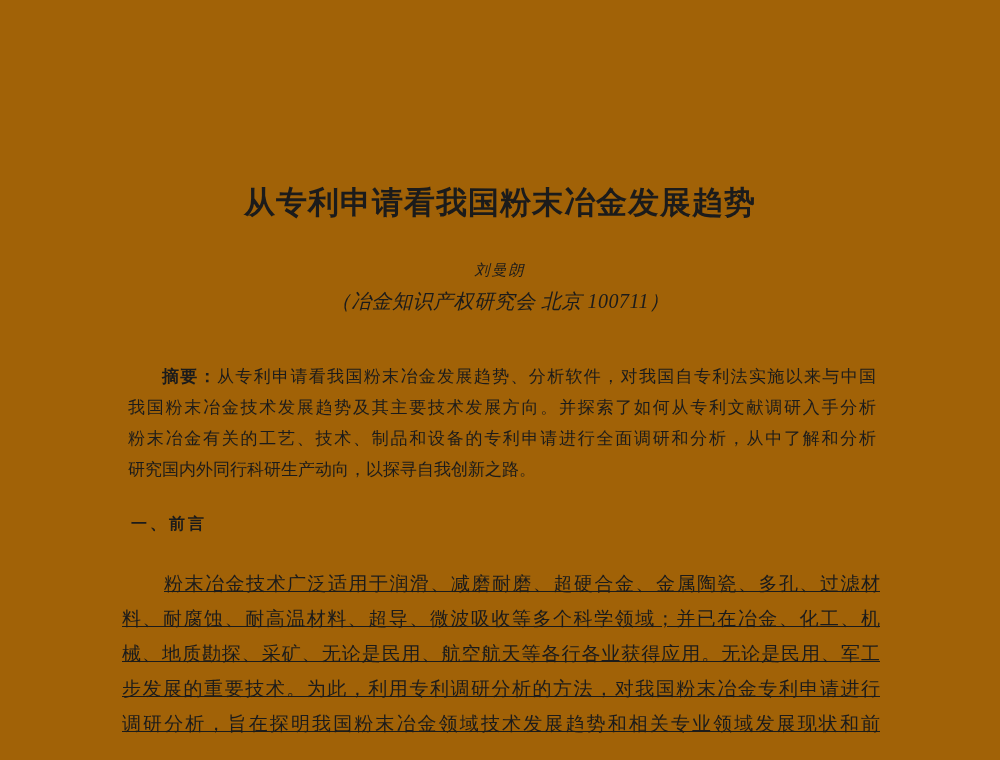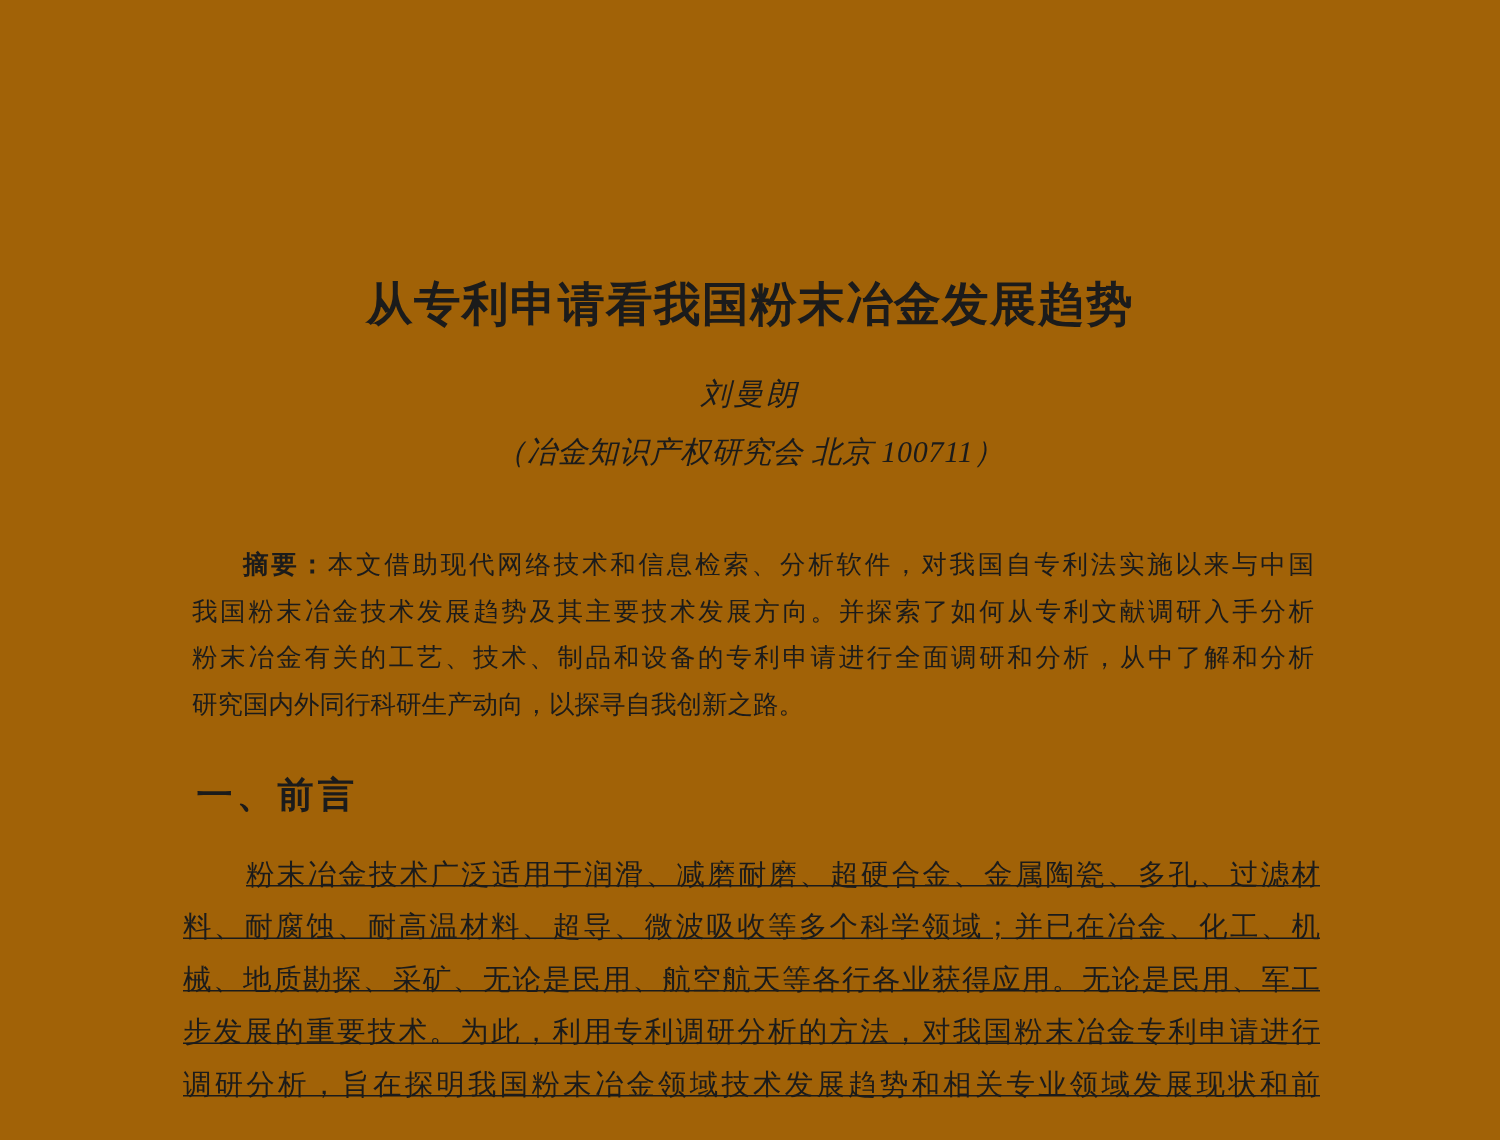--- a/index.html
+++ b/index.html
@@ -22,25 +22,25 @@
     left: 0;
     width: 100%;
     text-align: center;
     font-size: 31px;
     font-weight: bold;
     letter-spacing: 1px;
     white-space: nowrap;
   }
   .author {
     position: absolute;
-    top: 249px;
+    top: 261px;
     left: 0;
     width: 100%;
     text-align: center;
-    font-size: 20px;
+    font-size: 15px;
     font-style: italic;
     letter-spacing: 2px;
   }
   .affiliation {
     position: absolute;
     top: 288px;
     left: 0;
     width: 100%;
     text-align: center;
     font-size: 20px;
@@ -66,21 +66,21 @@
     text-align-last: left;
   }
   .abstract-label {
     font-family: "Liberation Sans", "DejaVu Sans", sans-serif;
     font-weight: bold;
   }
   .section-heading {
     position: absolute;
     left: 131px;
     top: 514px;
-    font-size: 24px;
+    font-size: 16px;
     font-weight: bold;
     font-family: "Liberation Sans", "DejaVu Sans", sans-serif;
     letter-spacing: 3px;
     white-space: nowrap;
   }
   .body-text {
     position: absolute;
     left: 122px;
     top: 566px;
     width: 758px;
@@ -101,21 +101,21 @@
 
 <div class="page">
 
   <div class="paper-title">从专利申请看我国粉末冶金发展趋势</div>
 
   <div class="author">刘曼朗</div>
 
   <div class="affiliation">（冶金知识产权研究会 北京 100711）</div>
 
   <div class="abstract">
-    <div class="line first"><span class="abstract-label">摘要：</span><span>本文借助现代网络技术和信息检索、分析软件，对我国自专利法实施以来与中国</span></div>
+    <div class="line first"><span class="abstract-label">摘要：</span><span>从专利申请看我国粉末冶金发展趋势、分析软件，对我国自专利法实施以来与中国</span></div>
     <div class="line">我国粉末冶金技术发展趋势及其主要技术发展方向。并探索了如何从专利文献调研入手分析</div>
     <div class="line">粉末冶金有关的工艺、技术、制品和设备的专利申请进行全面调研和分析，从中了解和分析</div>
     <div class="line last">研究国内外同行科研生产动向，以探寻自我创新之路。</div>
   </div>
 
   <div class="section-heading">一、前言</div>
 
   <div class="body-text">
     <div class="line first">粉末冶金技术广泛适用于润滑、减磨耐磨、超硬合金、金属陶瓷、多孔、过滤材</div>
     <div class="line">料、耐腐蚀、耐高温材料、超导、微波吸收等多个科学领域；并已在冶金、化工、机</div>

